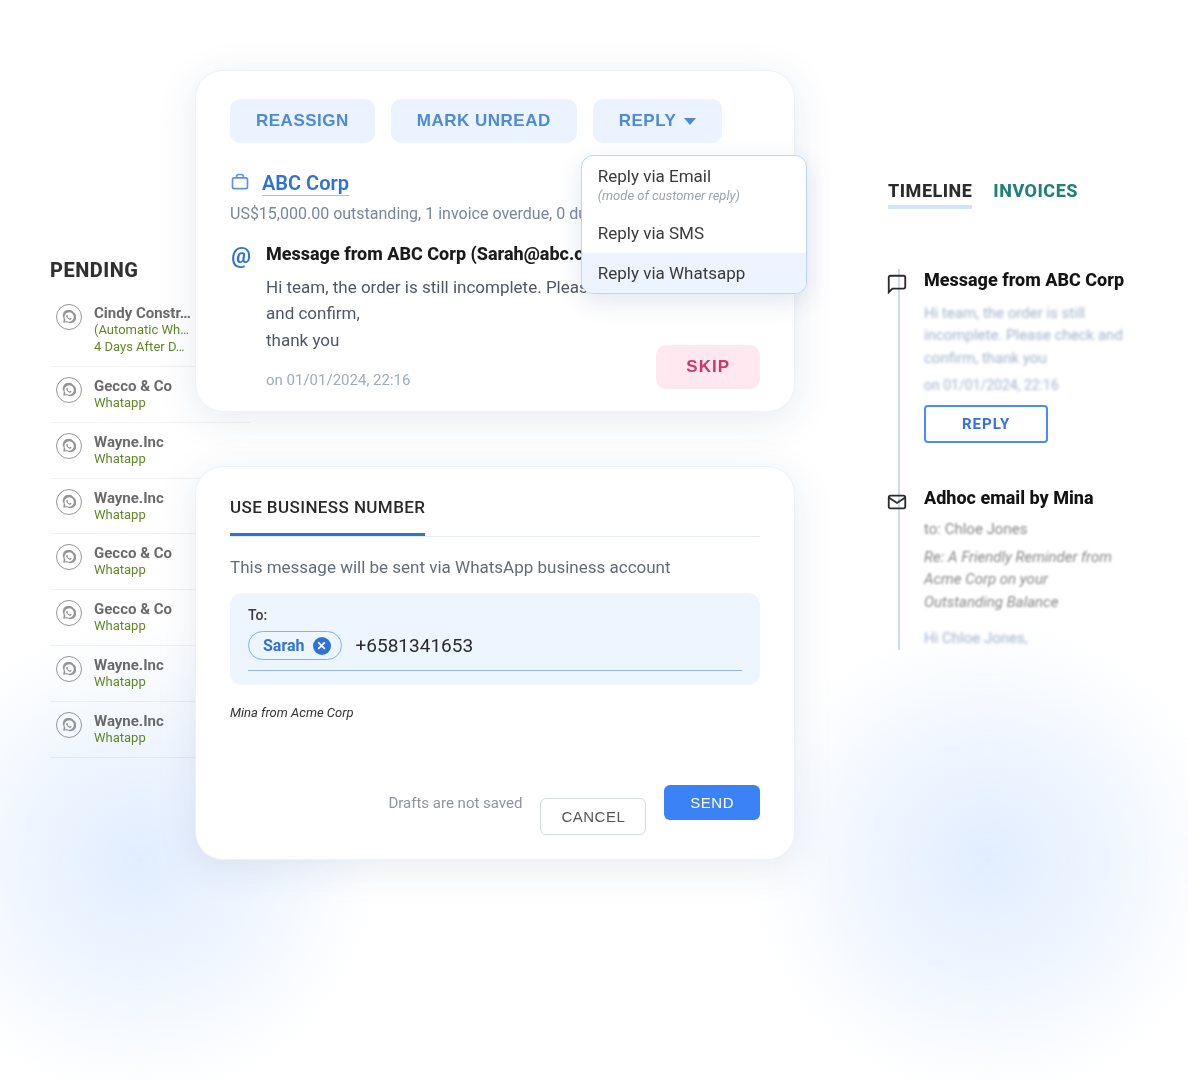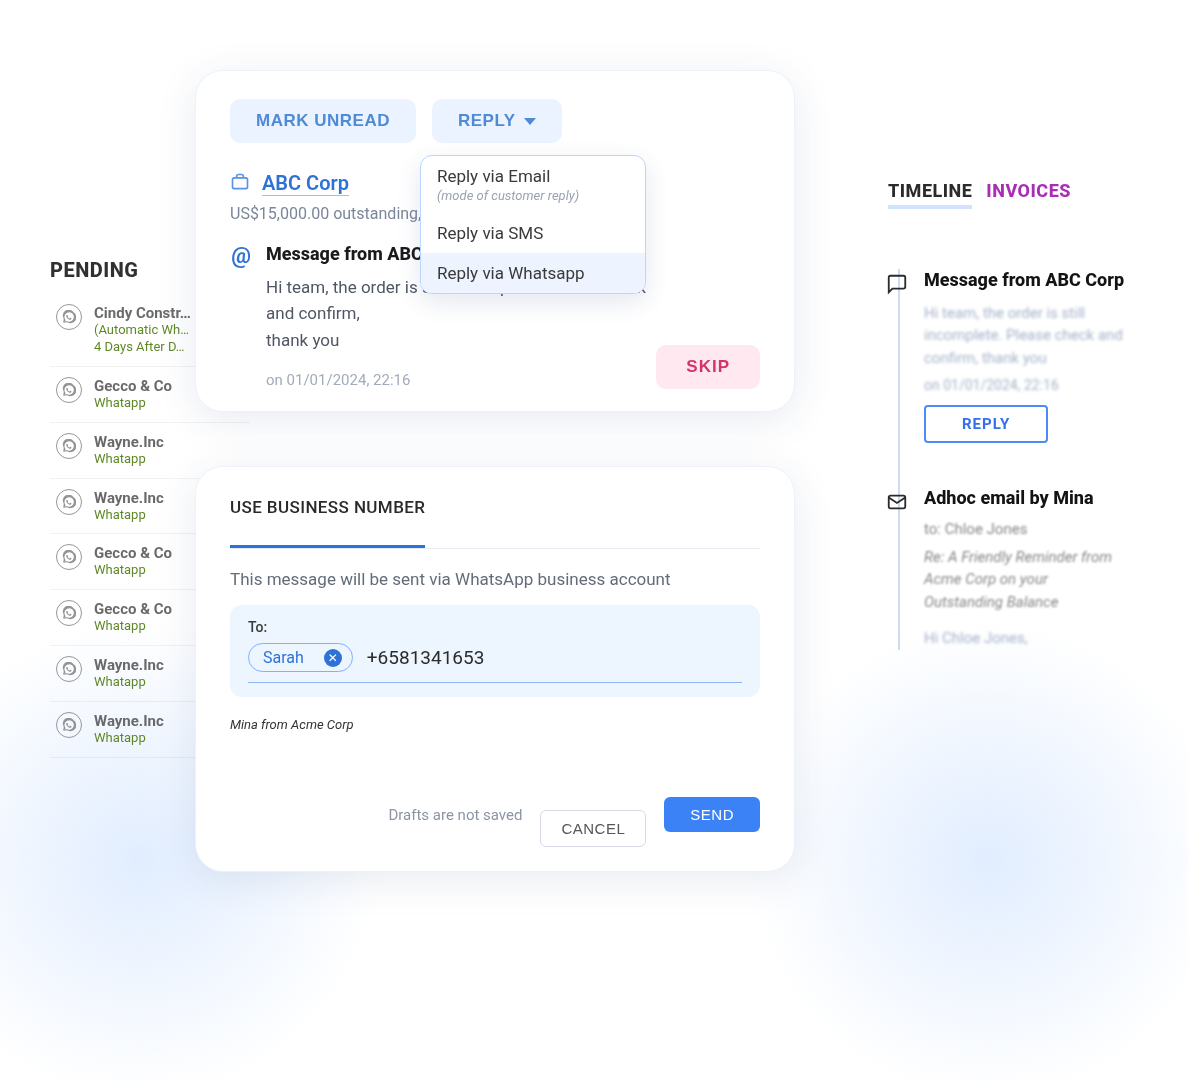--- a/index.html
+++ b/index.html
@@ -51,23 +51,23 @@
 
   
   .right-col {
     position: absolute;
     right: 60px; top: 180px;
     width: 240px;
     filter: blur(.6px);
     opacity: .92;
     user-select: none;
   }
-  .right-tabs { display: flex; gap: 14px; font-weight: 800; letter-spacing: .5px; margin-bottom: 60px; font-size: 18px;}
+  .right-tabs { display: flex; gap: 21px; font-weight: 800; letter-spacing: .5px; margin-bottom: 60px; font-size: 18px;}
   .right-tabs .active { color: #1a1a1a; border-bottom: 4px solid #cfe1ff; padding-bottom: 4px;}
-  .right-tabs .inactive { color: #a21caf; }
+  .right-tabs .inactive { color: #0f766e; }
   .tl-wrap { border-left: 2px solid #c8d9f4; margin-left: 10px; padding-left: 24px; position: relative;}
   .tl-item { margin-bottom: 44px; position: relative; }
   .tl-icon {
     position: absolute; left: -42px; top: 0;
     width: 30px; height: 30px; display:flex; align-items:center; justify-content:center;
     color:#1a1a1a;
   }
   .tl-item h4 { font-size: 18px; font-weight: 800; margin-bottom: 10px; line-height:1.25;}
   .tl-item .body { color: #9dacc4; filter: blur(1.5px); font-size: 15px; line-height:1.5; margin-bottom:8px;}
   .tl-item .meta { color: #9dacc4; filter: blur(1.5px); font-size: 14px; margin-bottom:12px;}
@@ -128,33 +128,33 @@
   
   .compose {
     position: absolute;
     left: 195px; top: 466px;
     width: 600px;
     background:#fff; border:1px solid #eef2f8; border-radius:28px;
     box-shadow: 0 8px 40px rgba(34,60,120,.10);
     padding: 30px 34px 24px 34px; z-index:10;
   }
   .compose-tabs { display:flex; gap:48px; border-bottom:1px solid #e6eaf1; margin-bottom:20px;}
-  .ctab { padding-bottom:28px; font-size:17px; letter-spacing:.4px; }
+  .ctab { padding-bottom:16px; font-size:17px; letter-spacing:.4px; }
   .ctab.active { color:#2a2a2a; font-weight:500; border-bottom:3px solid #2f72d6; }
   .ctab.inactive { color:#9ea7b5; }
   .compose-note { color:#646c7a; font-size:17px; margin-bottom:16px;}
   .to-box {
     background:#edf5ff; border-radius:12px; padding:14px 18px 14px 18px;
     margin-bottom:16px;
   }
   .to-label { color:#3b3b3b; font-size:14px; font-weight:500; margin-bottom:8px;}
   .to-row { display:flex; align-items:center; gap:14px; border-bottom:1.5px solid #8fb6ef; padding-bottom:10px;}
   .chip {
-    display:inline-flex; align-items:center; gap:20px;
-    border:1.5px solid #7db1ff; color:#2f72d6; font-weight:400;
+    display:inline-flex; align-items:center; gap:8px;
+    border:1.5px solid #7db1ff; color:#2f72d6; font-weight:700;
     border-radius:999px; padding:4px 10px 4px 14px; font-size:16px;justify-content:center;
   }
   .chip .x { width:18px;height:18px;border-radius:50%;background:#2f72d6;color:#fff;display:flex;align-items:center;justify-content:center;font-size:12px;line-height:1;}
   .phone { color:#2b2b2b; font-size:19px; }
   .draft-body { color:#333; font-size:17px; line-height:1.6; padding:0 4px 0 4px; }
   .sig { font-style:italic; color:#333; margin-top:20px; font-size:13px;}
   .compose-footer { display:flex; justify-content:flex-end; align-items:center; gap:18px; margin-top:50px;}
   .footer-note { color:#8d95a3; font-size:15px; }
   .btn-cancel {
     background:#fff; color:#555; border:1px solid #d6dbe3; border-radius:6px;
@@ -292,20 +292,21 @@
       <h4>Adhoc email by Mina</h4>
       <div class="to">to: Chloe Jones</div>
       <div class="subj">Re: A Friendly Reminder from Acme Corp on your Outstanding Balance</div>
       <div class="body">Hi Chloe Jones,</div>
     </div>
   </div>
 </div>
 
 <div class="card">
   <div class="action-row">
+    <button class="pill-btn">REASSIGN</button>
     <button class="pill-btn">MARK UNREAD</button>
     <div class="reply-wrap">
       <button class="pill-btn">
         <span>REPLY</span>
         <span class="chev"></span>
       </button>
       <div class="dropdown">
         <div class="dropdown-item">
           <span>Reply via Email</span>
           <span class="hint">(mode of customer reply)</span>

